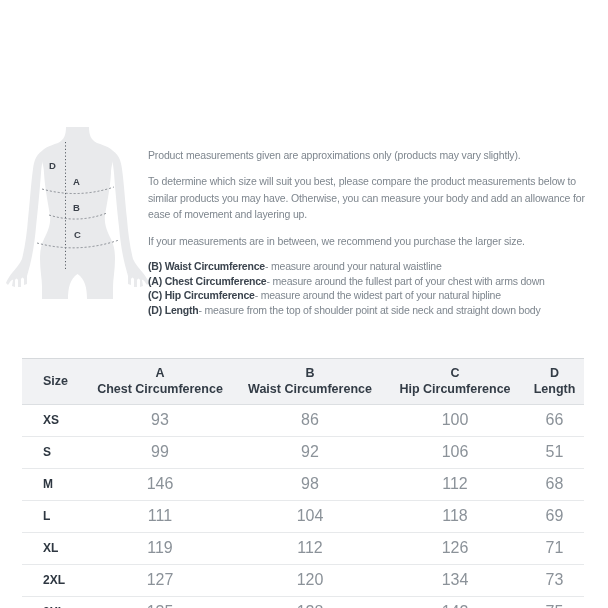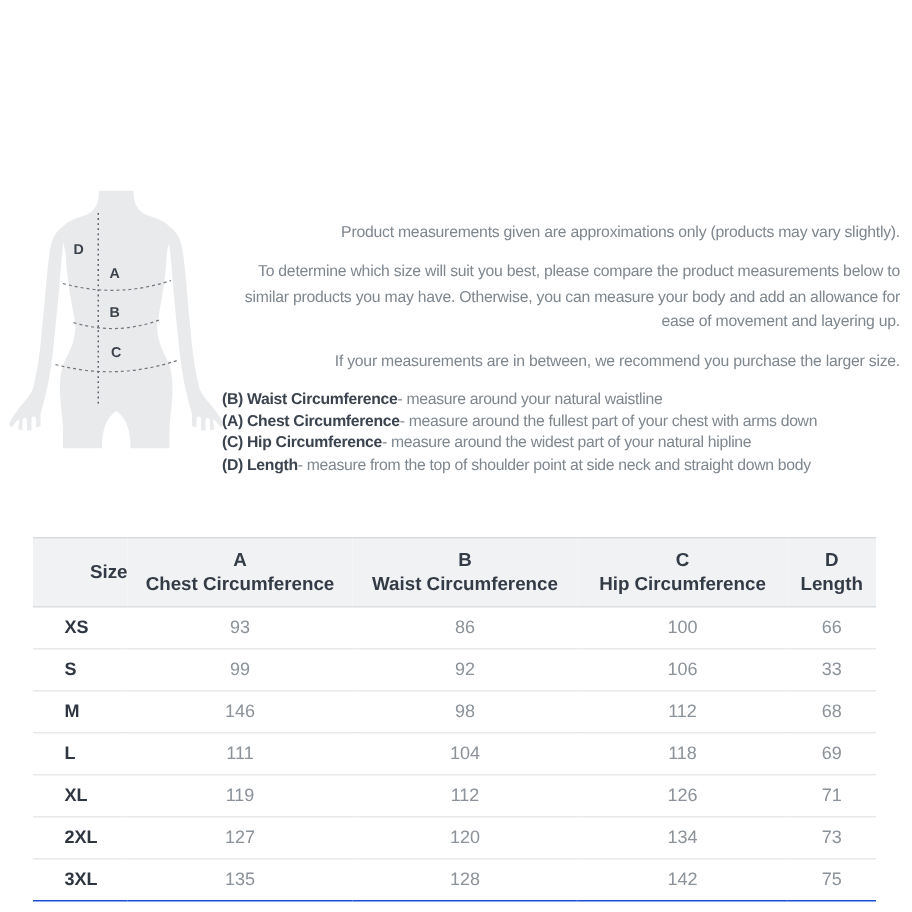--- a/index.html
+++ b/index.html
@@ -12,50 +12,50 @@
     position:absolute; top:14px; left:0; right:0; text-align:center;
     font-size:45px; font-weight:700; color:#0e0e0e; letter-spacing:-1px;
   }
   .figure { position:absolute; left:4px; top:127px; width:146px; height:172px; }
   .figure svg { display:block; }
   .fig-label { font-family:"Liberation Sans","DejaVu Sans",sans-serif; font-size:9.5px; font-weight:600; fill:#3c424b; }
 
   .content { position:absolute; left:148px; top:147px; width:452px; }
   .para {
     color:#7e868e; font-size:10.5px; line-height:16.4px;
-    letter-spacing:-0.15px; margin:0 0 10px 0;text-align:right;
+    letter-spacing:-0.15px; margin:0 0 10px 0;
   }
   .defs { margin-top:9px; }
   .def-line {
     white-space:nowrap; font-size:10.5px; line-height:14.6px;
     letter-spacing:-0.2px; color:#7e868e;
   }
   .def-line b { color:#3b444e; font-weight:700; }
 
   .size-table { position:absolute; left:22px; top:358px; width:562px; }
   .size-table table { width:100%; border-collapse:collapse; table-layout:fixed; }
   .size-table thead tr {
     background:#f1f2f4;
     border-top:1px solid #d6d9dc;
     border-bottom:1px solid #dcdfe2;
   }
   .size-table th, .size-table td { font-weight:normal; }
   .size-table thead th { padding:6px 0 7px 0; text-align:center; vertical-align:middle; }
   .th-letter, .th-name { font-size:12.5px; font-weight:700; color:#333c46; line-height:16px; }
-  .size-table thead th.col-size { text-align:right; }
+  .size-table thead th.col-size { text-align:left; padding-left:21px; }
   .size-table thead th.col-size .th-name { line-height:32px; }
   .size-table tbody tr { border-bottom:1px solid #e7e9eb; }
   .size-table tbody tr:last-child { border-bottom:1px solid #1d4ed8; }
   .size-table tbody th.size-cell {
     text-align:left; padding:6px 0 7px 21px;
     font-size:12px; font-weight:700; color:#2e3741;
   }
   .size-table tbody td {
     text-align:center; padding:6px 0 7px 0;
-    font-size:12px; color:#8b9299;
+    font-size:16px; color:#8b9299;
   }
 </style>
 </head>
 <body>
 
 <div class="page">
 
 
   <div class="figure">
     <svg width="146" height="172" viewBox="0 0 146 172">
@@ -174,21 +174,21 @@
             <td>93</td>
             <td>86</td>
             <td>100</td>
             <td>66</td>
           </tr>
           <tr>
             <th class="size-cell">S</th>
             <td>99</td>
             <td>92</td>
             <td>106</td>
-            <td>33</td>
+            <td>51</td>
           </tr>
           <tr>
             <th class="size-cell">M</th>
             <td>146</td>
             <td>98</td>
             <td>112</td>
             <td>68</td>
           </tr>
           <tr>
             <th class="size-cell">L</th>

